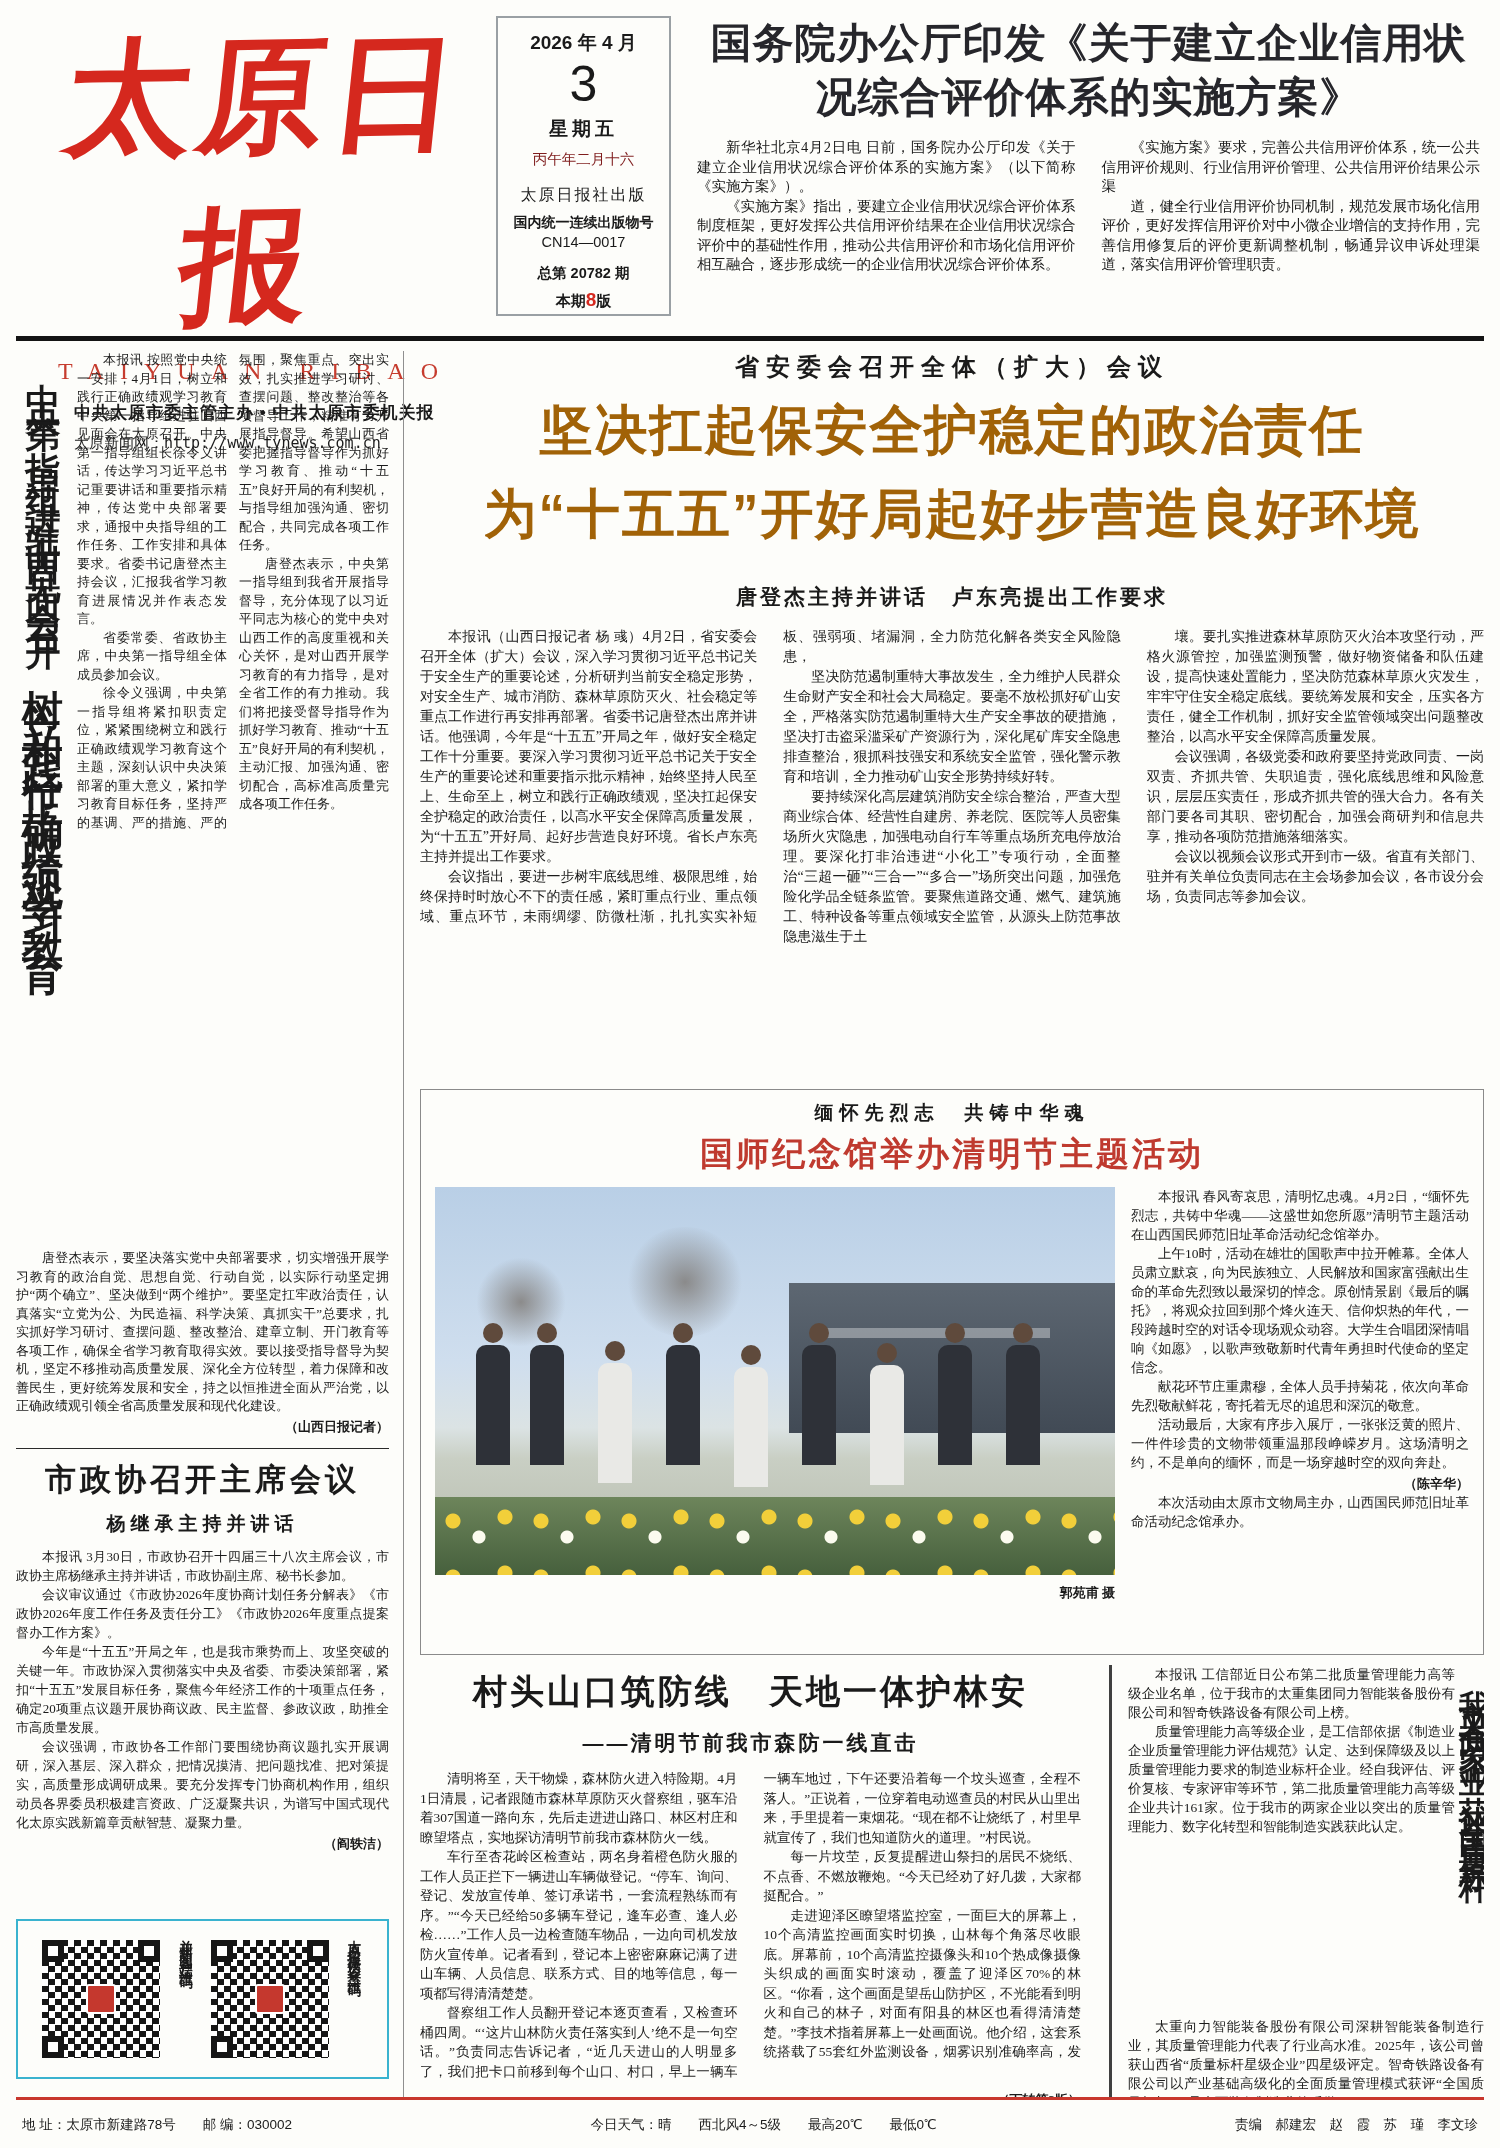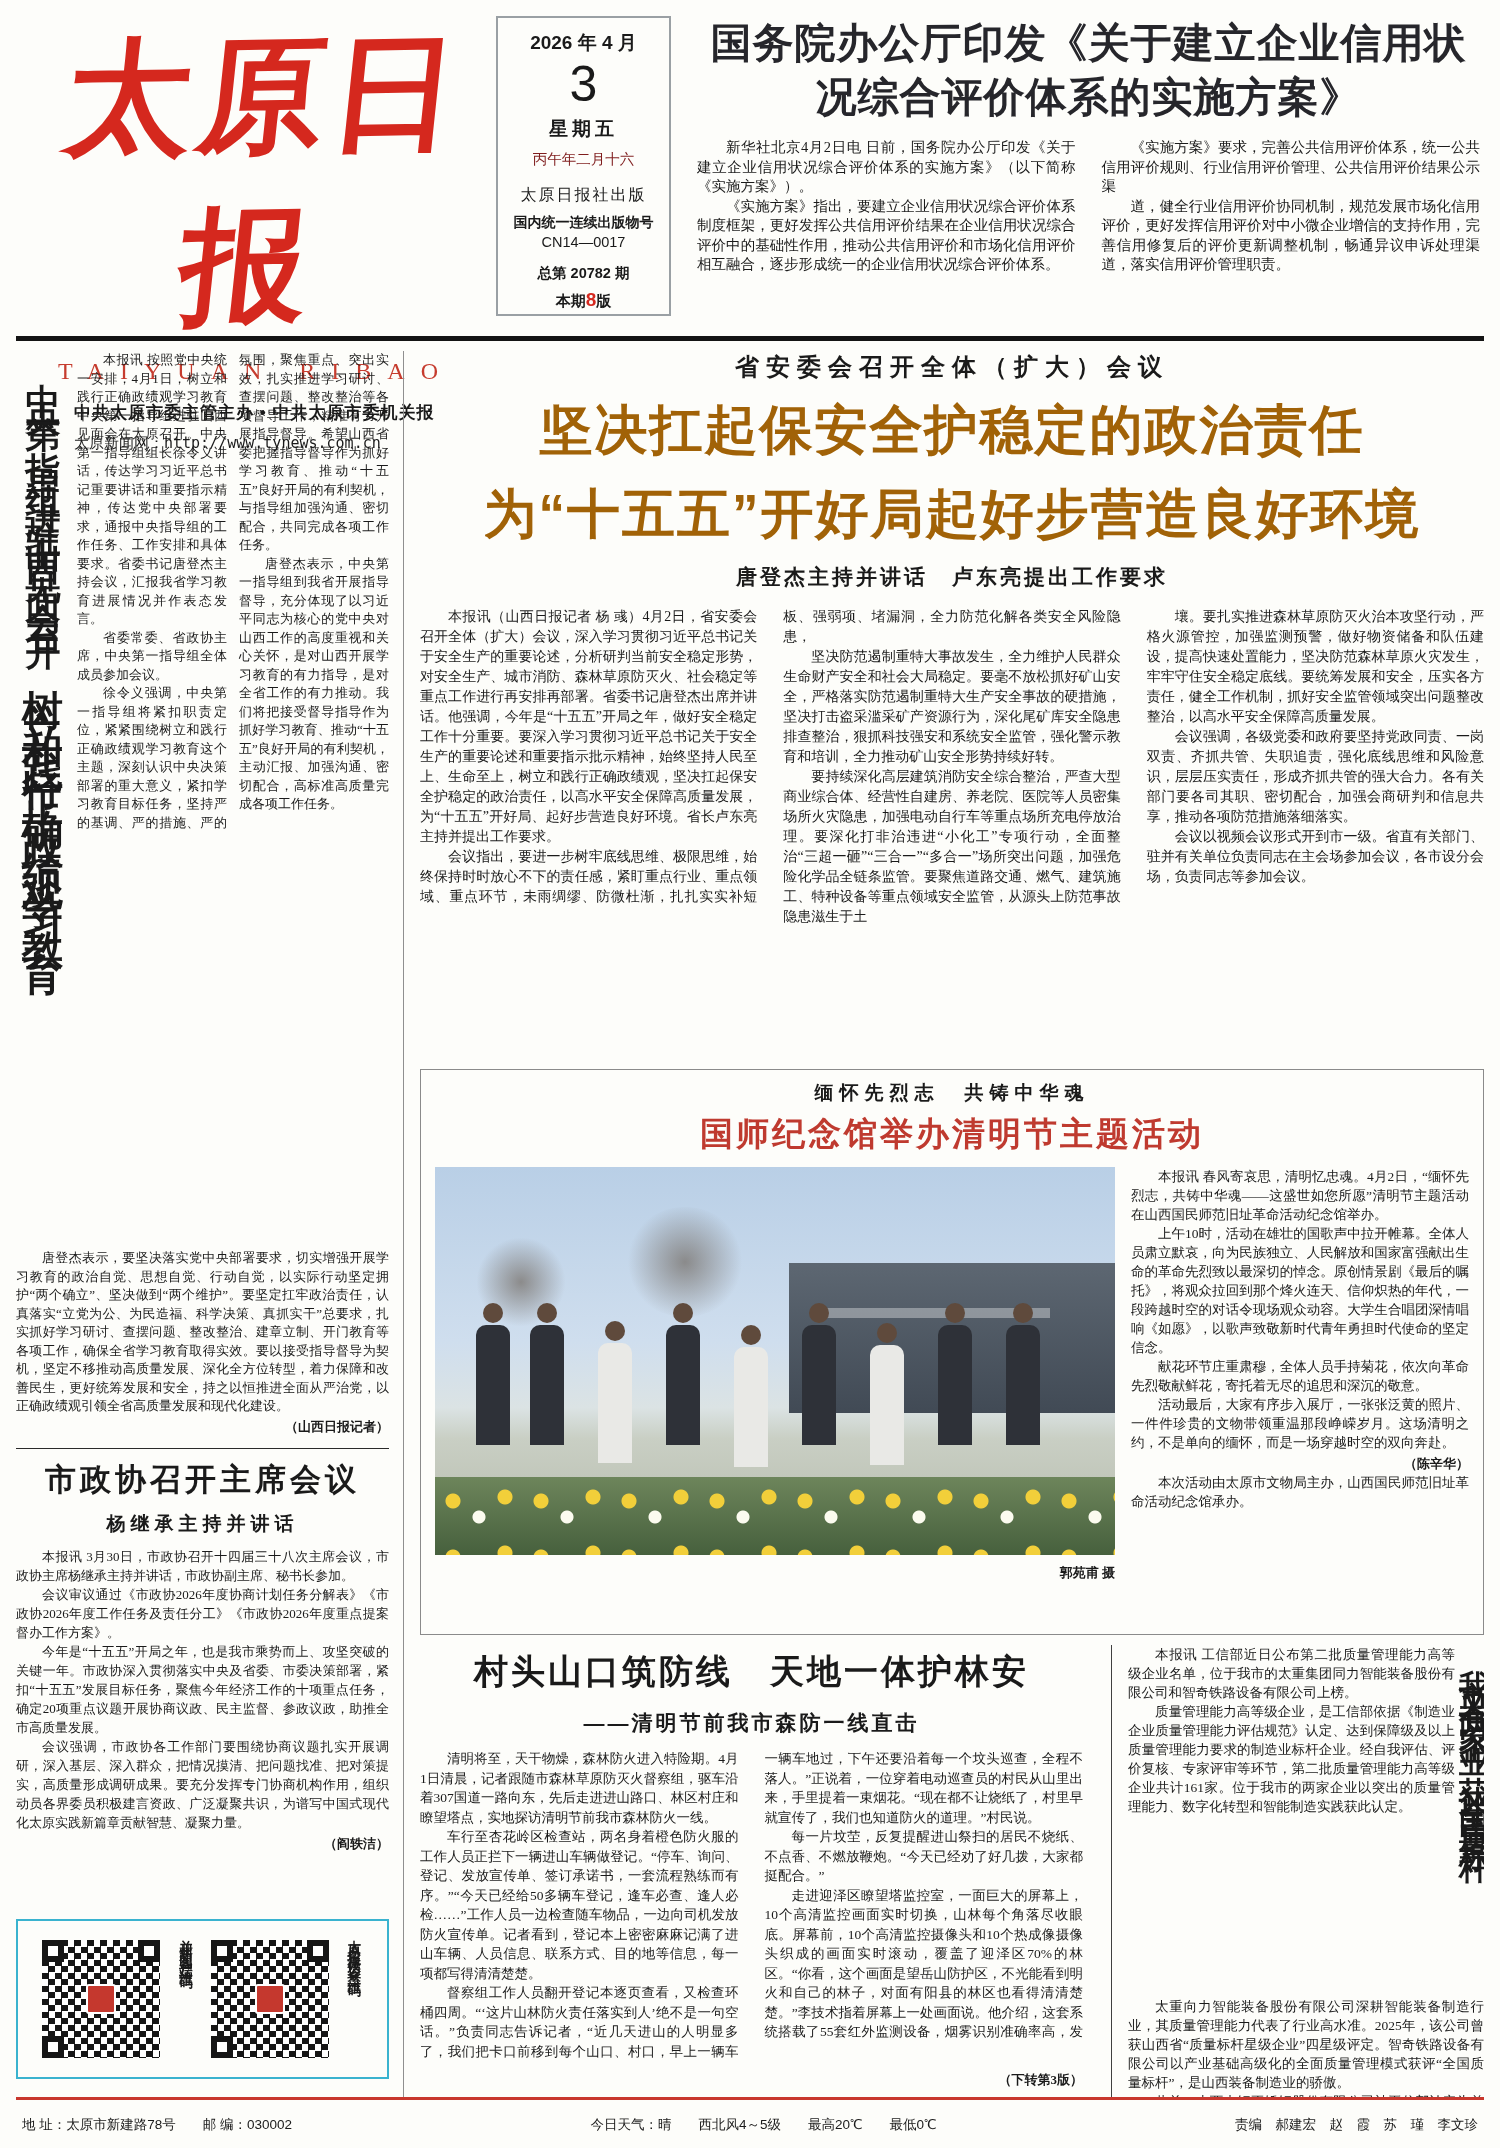--- a/index.html
+++ b/index.html
@@ -65,21 +65,21 @@
                background:#c5382e; border:2px solid #fff; border-radius:3px; }
   .qr-label { writing-mode:vertical-rl; font-family:"Liberation Sans", sans-serif; font-weight:bold;
               font-size:13.5px; letter-spacing:4px; height:140px; }
 
   .main-col { flex:1; padding-left:16px; display:flex; flex-direction:column; overflow:hidden; }
   .m-kicker { font-family:"Liberation Sans", sans-serif; font-weight:bold; font-size:24px;
               text-align:center; letter-spacing:7px; }
   .m-title { font-family:"Liberation Sans", sans-serif; font-weight:700; font-size:53px;
              text-align:center; letter-spacing:2px; margin-top:12px; color:#a16207; }
   .m-byline { font-family:"Liberation Sans", sans-serif; font-weight:bold; font-size:21px;
-              text-align:center; letter-spacing:3px; margin-top:12px; }
+              text-align:center; letter-spacing:3px; margin-top:32px; }
   .m-body { margin-top:16px; column-count:3; column-gap:26px; font-size:14px; line-height:20px;
             height:452px; overflow:hidden; }
 
   .memorial-box { border:1px solid #8a8a8a; margin-top:10px; padding:10px 14px; height:566px; overflow:hidden; }
   .mem-kicker { font-family:"Liberation Sans", sans-serif; font-weight:bold; font-size:19px;
                 text-align:center; letter-spacing:6px; }
   .mem-title { font-family:"Liberation Sans", sans-serif; font-weight:900; font-size:33px;
                text-align:center; letter-spacing:3px; color:#bf3a2f; margin-top:6px; }
   .mem-flex { display:flex; margin-top:10px; }
   .mem-left { flex:1; }
@@ -101,21 +101,21 @@
       radial-gradient(circle 7px at 18px 24px, #f2cf3a 0 7px, rgba(0,0,0,0) 8px),
       radial-gradient(circle 6px at 44px 40px, #fbfbef 0 6px, rgba(0,0,0,0) 7px),
       radial-gradient(circle 7px at 70px 20px, #f2cf3a 0 7px, rgba(0,0,0,0) 8px),
       linear-gradient(#6d855b, #46603d);
     background-size:88px 56px, 88px 56px, 88px 56px, 100% 100%; }
   .caption { margin-top:8px; font-size:13px; line-height:19px; text-align:justify; }
   .caption .credit { font-weight:bold; white-space:nowrap; float:right; }
   .mem-right { width:354px; padding-left:16px; font-size:13.5px; line-height:19px; overflow:hidden; }
 
   .bottom-row { display:flex; margin-top:10px; flex:1; overflow:hidden; }
-  .forest { flex:1; padding-right:28px; border-right:1px solid #404040; }
+  .forest { flex:1; padding-right:28px; border-right:3px solid #404040; }
   .f-title { font-family:"Liberation Sans", sans-serif; font-weight:900; font-size:34px;
              text-align:center; letter-spacing:3px; margin-top:4px; }
   .f-sub { font-family:"Liberation Sans", sans-serif; font-weight:bold; font-size:21px;
            text-align:center; letter-spacing:3px; margin:14px 0 12px 0; }
   .f-body { column-count:2; column-gap:26px; font-size:13.5px; line-height:19.5px; height:318px; overflow:hidden; }
   .f-note { text-align:right; font-weight:bold; font-size:13px; margin-top:4px; }
   .quality { width:372px; padding-left:16px; font-size:13.5px; line-height:19px; }
   .q-top { display:flex; height:346px; overflow:hidden; }
   .q-body1 { flex:1; }
   .q-vtitle { writing-mode:vertical-rl; font-family:"Liberation Sans", sans-serif; font-weight:900;

